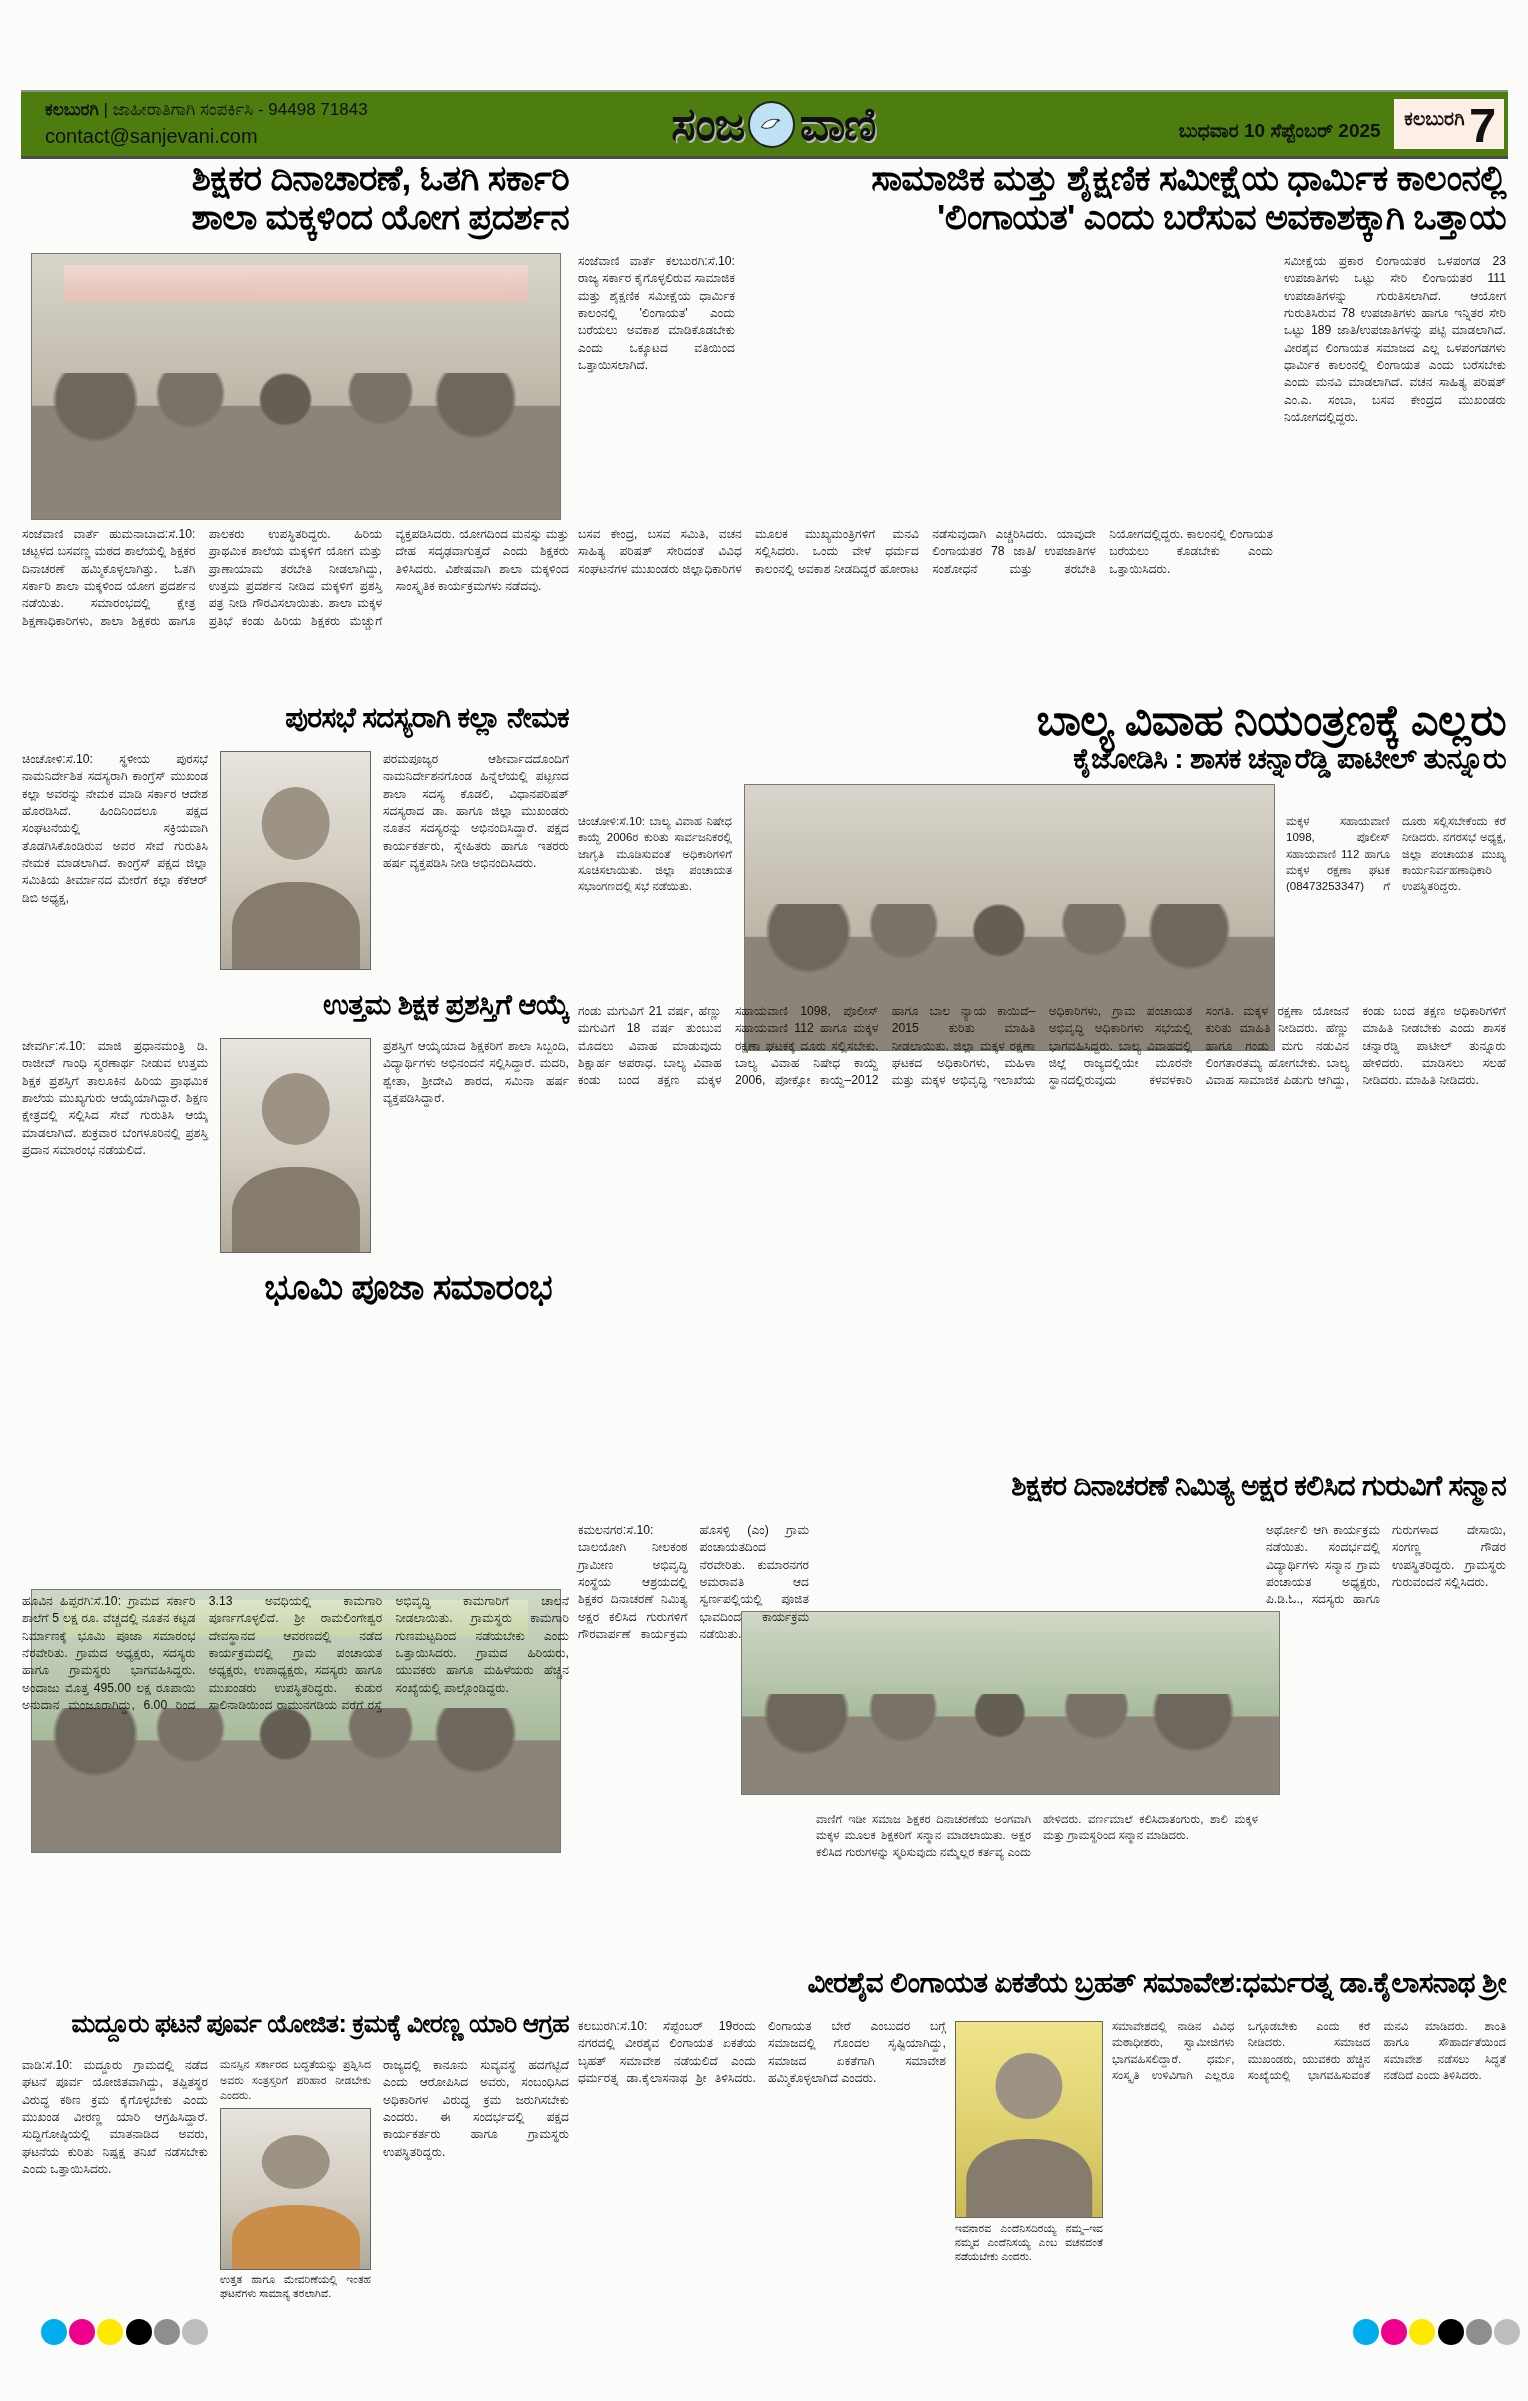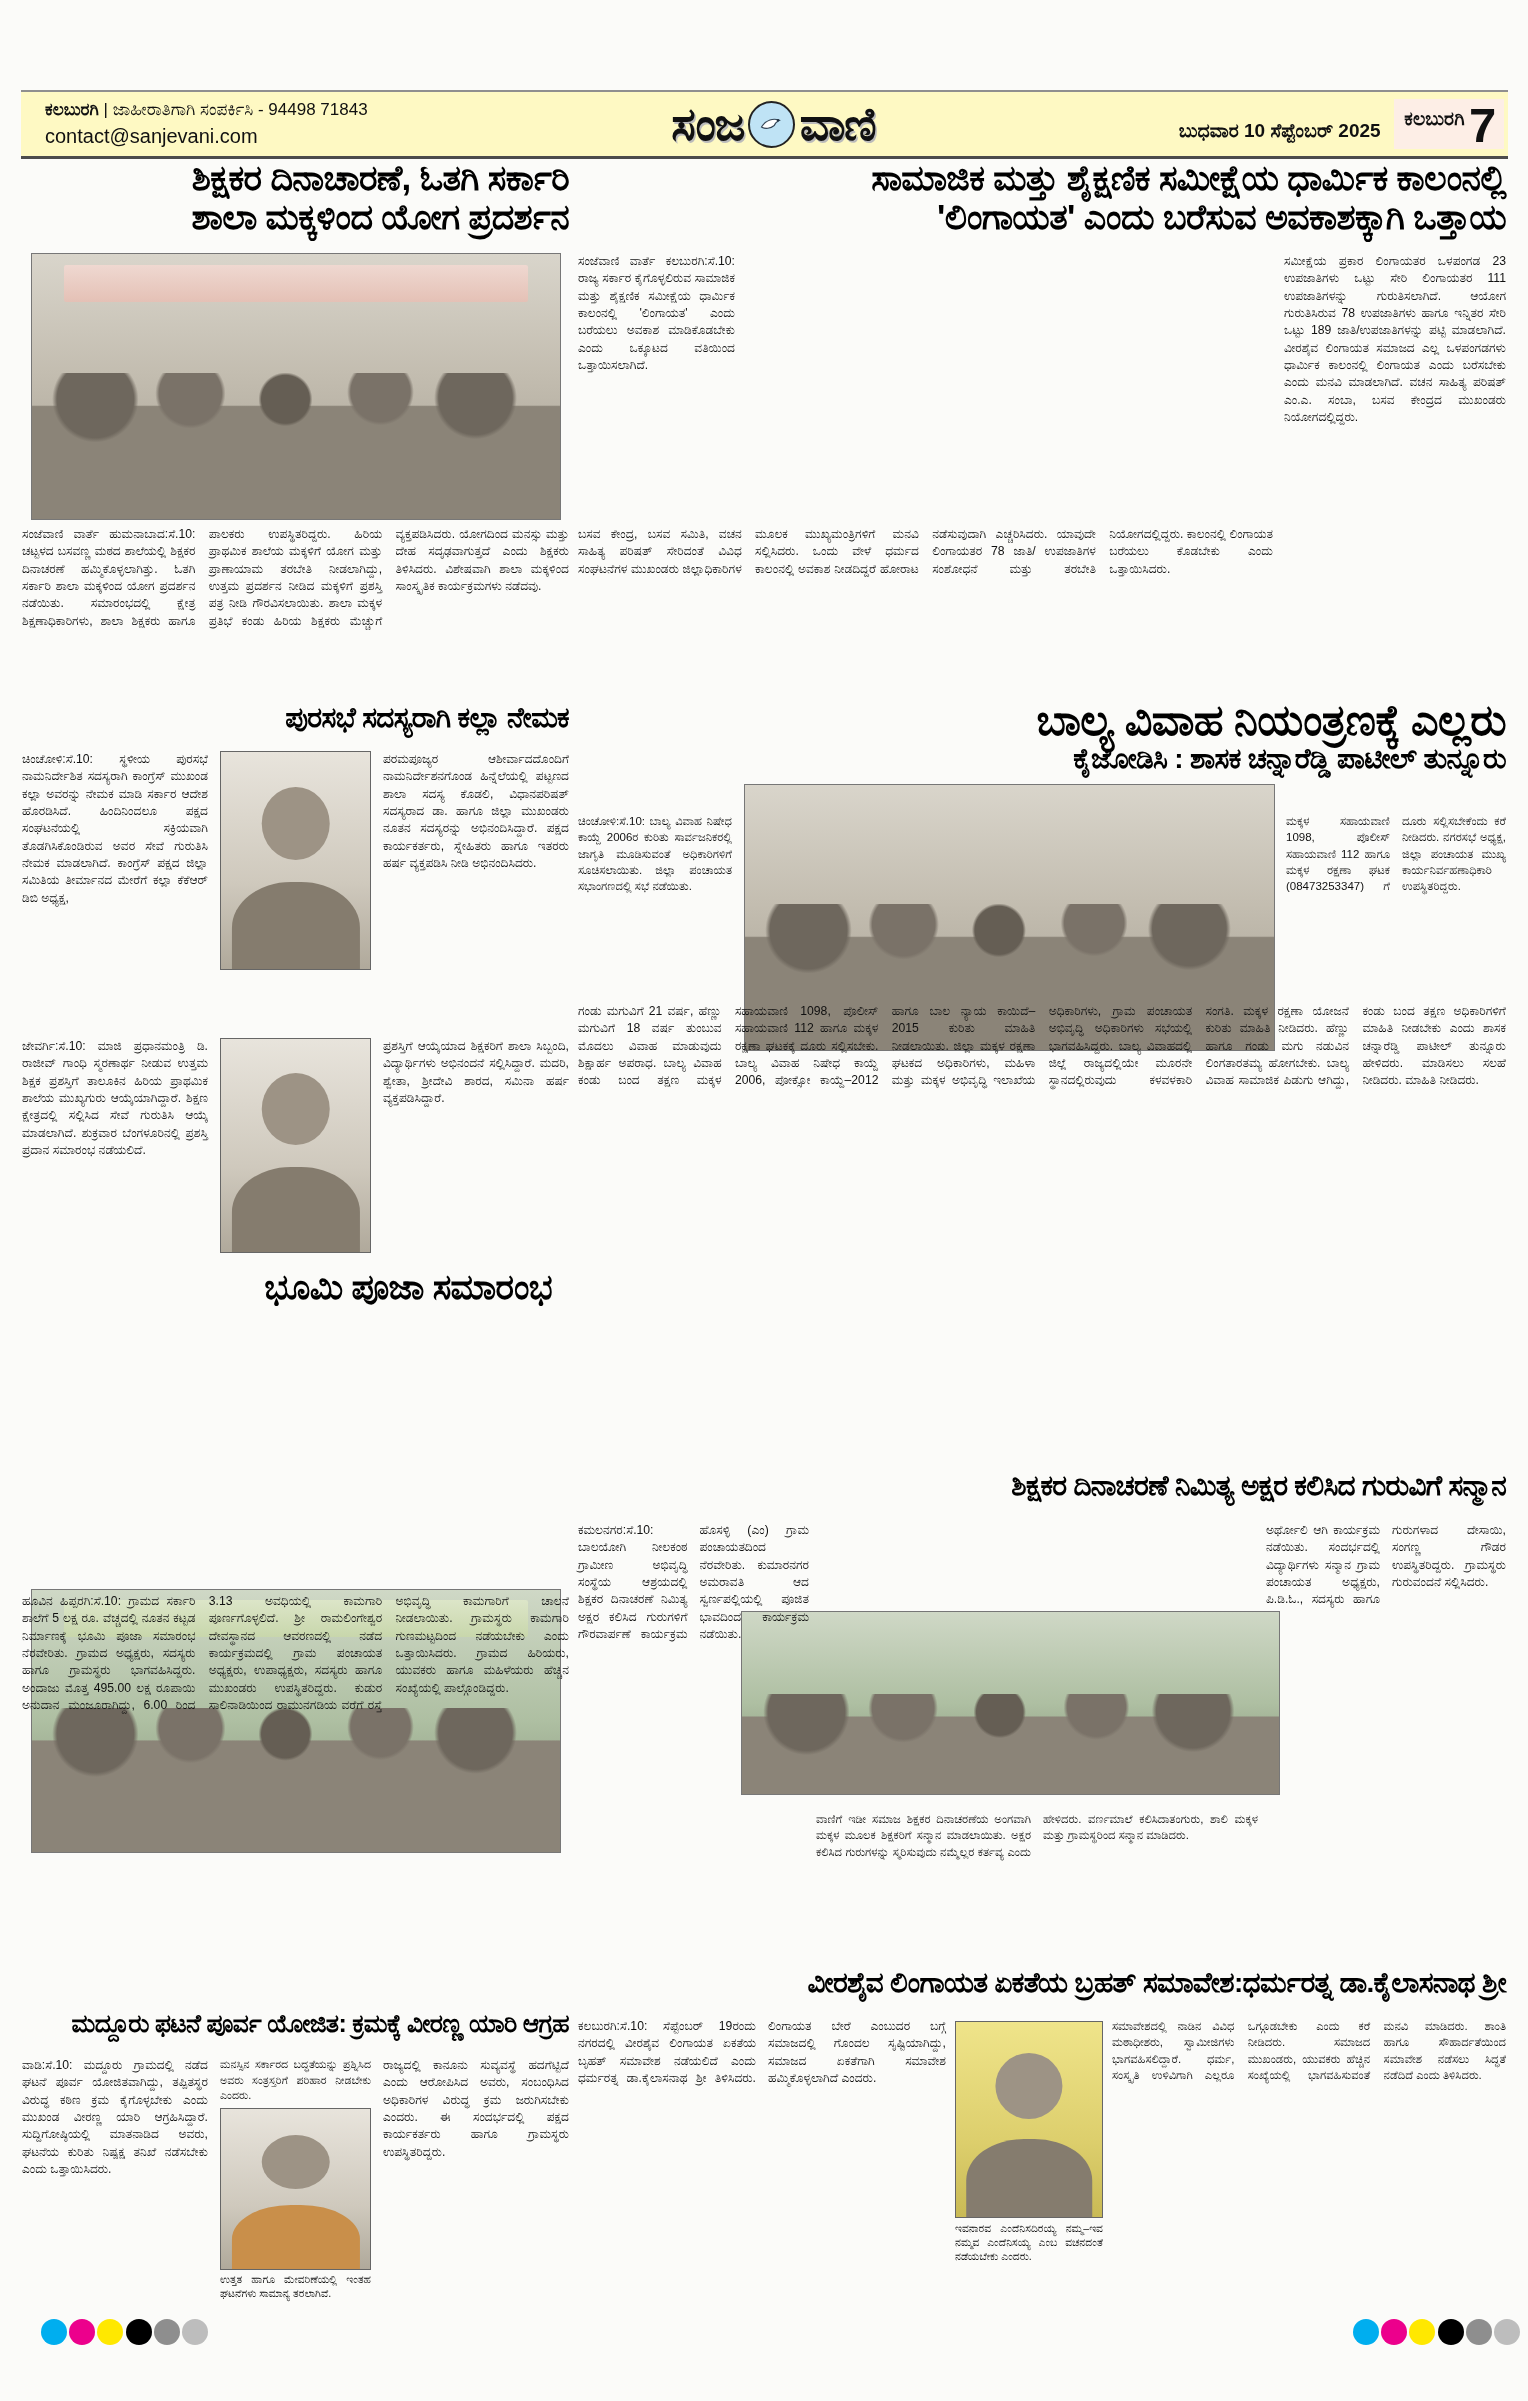--- a/index.html
+++ b/index.html
@@ -7,21 +7,21 @@
     width:1528px;height:2401px;background:#fbfbf9;
     font-family:"Liberation Sans","DejaVu Sans",sans-serif;color:#111;
     position:relative;overflow:hidden;
   }
   .page{position:absolute;inset:0;}
 
   
   .masthead{
     position:absolute;left:21px;top:90px;width:1487px;height:64px;
     border-top:2.2px solid #8f8f8f;border-bottom:3.7px solid #4c4c4c;
-    display:flex;align-items:center;justify-content:space-between;background:#fef9c3;
+    display:flex;align-items:center;justify-content:space-between;background:#4d7c0f;
   }
   .mh-left{padding-left:24px;line-height:1.3;}
   .mh-left .l1{font-size:17px;}
   .mh-left .l1 b{font-weight:bold;}
   .mh-left .l2{font-size:20px;margin-top:1px;}
   .logo{display:flex;align-items:center;gap:4.4px;}
   .logo .word{font-size:46px;font-weight:900;letter-spacing:-1.5px;
     text-shadow:1.5px 1.5px 0 #bbb;}
   .logo .bird-circle{width:43px;height:43px;border-radius:50%;
     background:#bfe3f5;border:2.2px solid #222;display:flex;align-items:center;justify-content:center;}
@@ -116,20 +116,23 @@
 
   <div class="abs" style="left:22px;top:702px;width:547px;">
     <h2 class="head-lg">ಪುರಸಭೆ ಸದಸ್ಯರಾಗಿ ಕಲ್ಲಾ ನೇಮಕ</h2>
   </div>
   <div class="abs" style="left:22px;top:751px;width:547px;height:217px;display:grid;grid-template-columns:186px 151px 186px;gap:12px;">
     <div class="body-txt">ಚಿಂಚೋಳಿ:ಸೆ.10: ಸ್ಥಳೀಯ ಪುರಸಭೆ ನಾಮನಿರ್ದೇಶಿತ ಸದಸ್ಯರಾಗಿ ಕಾಂಗ್ರೆಸ್ ಮುಖಂಡ ಕಲ್ಲಾ ಅವರನ್ನು ನೇಮಕ ಮಾಡಿ ಸರ್ಕಾರ ಆದೇಶ ಹೊರಡಿಸಿದೆ. ಹಿಂದಿನಿಂದಲೂ ಪಕ್ಷದ ಸಂಘಟನೆಯಲ್ಲಿ ಸಕ್ರಿಯವಾಗಿ ತೊಡಗಿಸಿಕೊಂಡಿರುವ ಅವರ ಸೇವೆ ಗುರುತಿಸಿ ನೇಮಕ ಮಾಡಲಾಗಿದೆ. ಕಾಂಗ್ರೆಸ್ ಪಕ್ಷದ ಜಿಲ್ಲಾ ಸಮಿತಿಯ ತೀರ್ಮಾನದ ಮೇರೆಗೆ ಕಲ್ಲಾ ಕೆಕೆಆರ್ ಡಿಬಿ ಅಧ್ಯಕ್ಷ,</div>
     <div class="portrait" style="height:217px;"></div>
     <div class="body-txt">ಪರಮಪೂಜ್ಯರ ಆಶೀರ್ವಾದದೊಂದಿಗೆ ನಾಮನಿರ್ದೇಶನಗೊಂಡ ಹಿನ್ನೆಲೆಯಲ್ಲಿ ಪಟ್ಟಣದ ಶಾಲಾ ಸದಸ್ಯ ಕೊಡಲಿ, ವಿಧಾನಪರಿಷತ್ ಸದಸ್ಯರಾದ ಡಾ. ಹಾಗೂ ಜಿಲ್ಲಾ ಮುಖಂಡರು ನೂತನ ಸದಸ್ಯರನ್ನು ಅಭಿನಂದಿಸಿದ್ದಾರೆ. ಪಕ್ಷದ ಕಾರ್ಯಕರ್ತರು, ಸ್ನೇಹಿತರು ಹಾಗೂ ಇತರರು ಹರ್ಷ ವ್ಯಕ್ತಪಡಿಸಿ ನೀಡಿ ಅಭಿನಂದಿಸಿದರು.</div>
   </div>
 
+  <div class="abs" style="left:22px;top:989px;width:547px;">
+    <h2 class="head-lg">ಉತ್ತಮ ಶಿಕ್ಷಕ ಪ್ರಶಸ್ತಿಗೆ ಆಯ್ಕೆ</h2>
+  </div>
   <div class="abs" style="left:22px;top:1038px;width:547px;height:213px;display:grid;grid-template-columns:186px 151px 186px;gap:12px;">
     <div class="body-txt">ಜೇವರ್ಗಿ:ಸೆ.10: ಮಾಜಿ ಪ್ರಧಾನಮಂತ್ರಿ ಡಿ. ರಾಜೀವ್ ಗಾಂಧಿ ಸ್ಮರಣಾರ್ಥ ನೀಡುವ ಉತ್ತಮ ಶಿಕ್ಷಕ ಪ್ರಶಸ್ತಿಗೆ ತಾಲೂಕಿನ ಹಿರಿಯ ಪ್ರಾಥಮಿಕ ಶಾಲೆಯ ಮುಖ್ಯಗುರು ಆಯ್ಕೆಯಾಗಿದ್ದಾರೆ. ಶಿಕ್ಷಣ ಕ್ಷೇತ್ರದಲ್ಲಿ ಸಲ್ಲಿಸಿದ ಸೇವೆ ಗುರುತಿಸಿ ಆಯ್ಕೆ ಮಾಡಲಾಗಿದೆ. ಶುಕ್ರವಾರ ಬೆಂಗಳೂರಿನಲ್ಲಿ ಪ್ರಶಸ್ತಿ ಪ್ರದಾನ ಸಮಾರಂಭ ನಡೆಯಲಿದೆ.</div>
     <div class="portrait" style="height:213px;"></div>
     <div class="body-txt">ಪ್ರಶಸ್ತಿಗೆ ಆಯ್ಕೆಯಾದ ಶಿಕ್ಷಕರಿಗೆ ಶಾಲಾ ಸಿಬ್ಬಂದಿ, ವಿದ್ಯಾರ್ಥಿಗಳು ಅಭಿನಂದನೆ ಸಲ್ಲಿಸಿದ್ದಾರೆ. ಮದರಿ, ಶ್ವೇತಾ, ಶ್ರೀದೇವಿ ಶಾರದ, ಸಮಿನಾ ಹರ್ಷ ವ್ಯಕ್ತಪಡಿಸಿದ್ದಾರೆ.</div>
   </div>
 
   <div class="abs" style="left:5px;top:1267px;width:547px;">
     <h2 class="head-xl">ಭೂಮಿ ಪೂಜಾ ಸಮಾರಂಭ</h2>
   </div>
   <div class="abs photo green" style="left:31px;top:1322px;width:528px;height:262px;">

